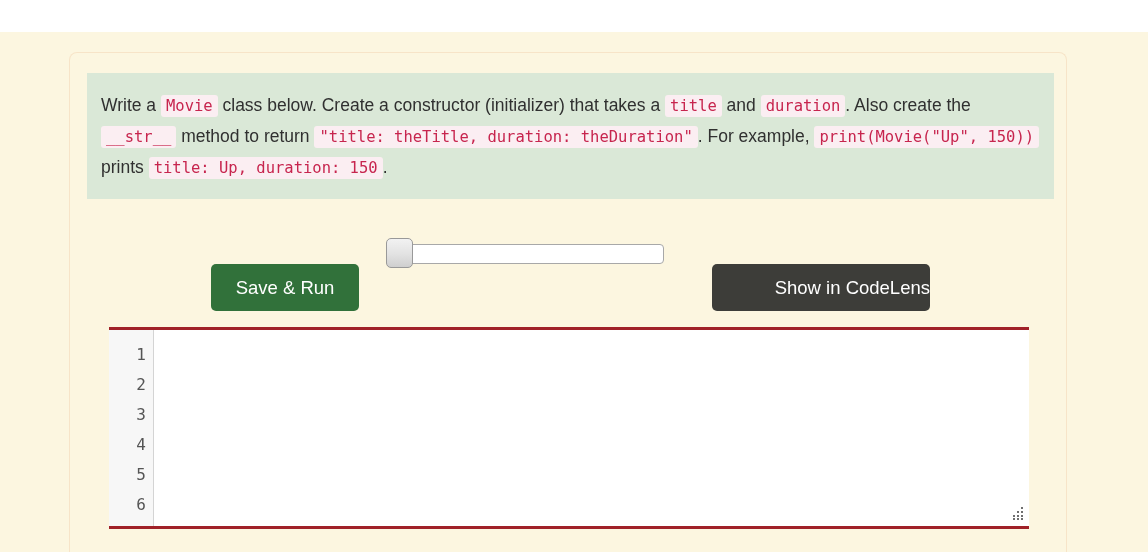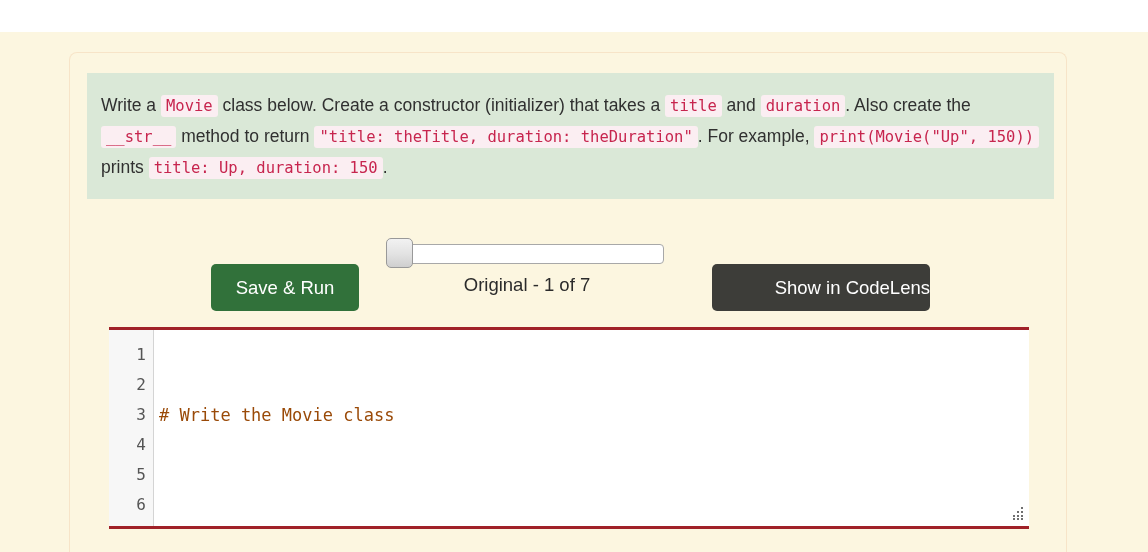--- a/index.html
+++ b/index.html
@@ -208,38 +208,36 @@
 
     <div class="instructions"><span>Write a </span><code>Movie</code><span> class below. Create a constructor (initializer) that takes a </span><code>title</code><span> and </span><code>duration</code><span>. Also create the </span><code>__str__</code><span> method to return </span><code>"title: theTitle, duration: theDuration"</code><span>. For example, </span><code>print(Movie("Up", 150))</code><span> prints </span><code>title: Up, duration: 150</code><span>.</span></div>
 
     <div class="controls">
 
       <button class="btn-save-run">Save &amp; Run</button>
 
       <div class="slider-wrap">
         <div class="slider-track"></div>
         <div class="slider-handle"></div>
-        <div class="slider-label">Original - 1 of 7</div>
       </div>
 
       <button class="btn-codelens">Show in CodeLens</button>
 
     </div>
 
     <div class="editor">
       <div class="gutter">
         <div>1</div>
         <div>2</div>
         <div>3</div>
         <div>4</div>
         <div>5</div>
         <div>6</div>
       </div>
       <div class="code-area">
-        <div><span class="tok-comment"># Write the Movie class</span></div>
         <div><span></span>​</div>
         
         
         
         
 
         <svg class="resize-grip" viewBox="0 0 15 15" xmlns="http://www.w3.org/2000/svg">
           <g fill="#6f6f6f">
             <rect x="11" y="1" width="2" height="2"></rect>
             <rect x="11" y="5" width="2" height="2"></rect>

